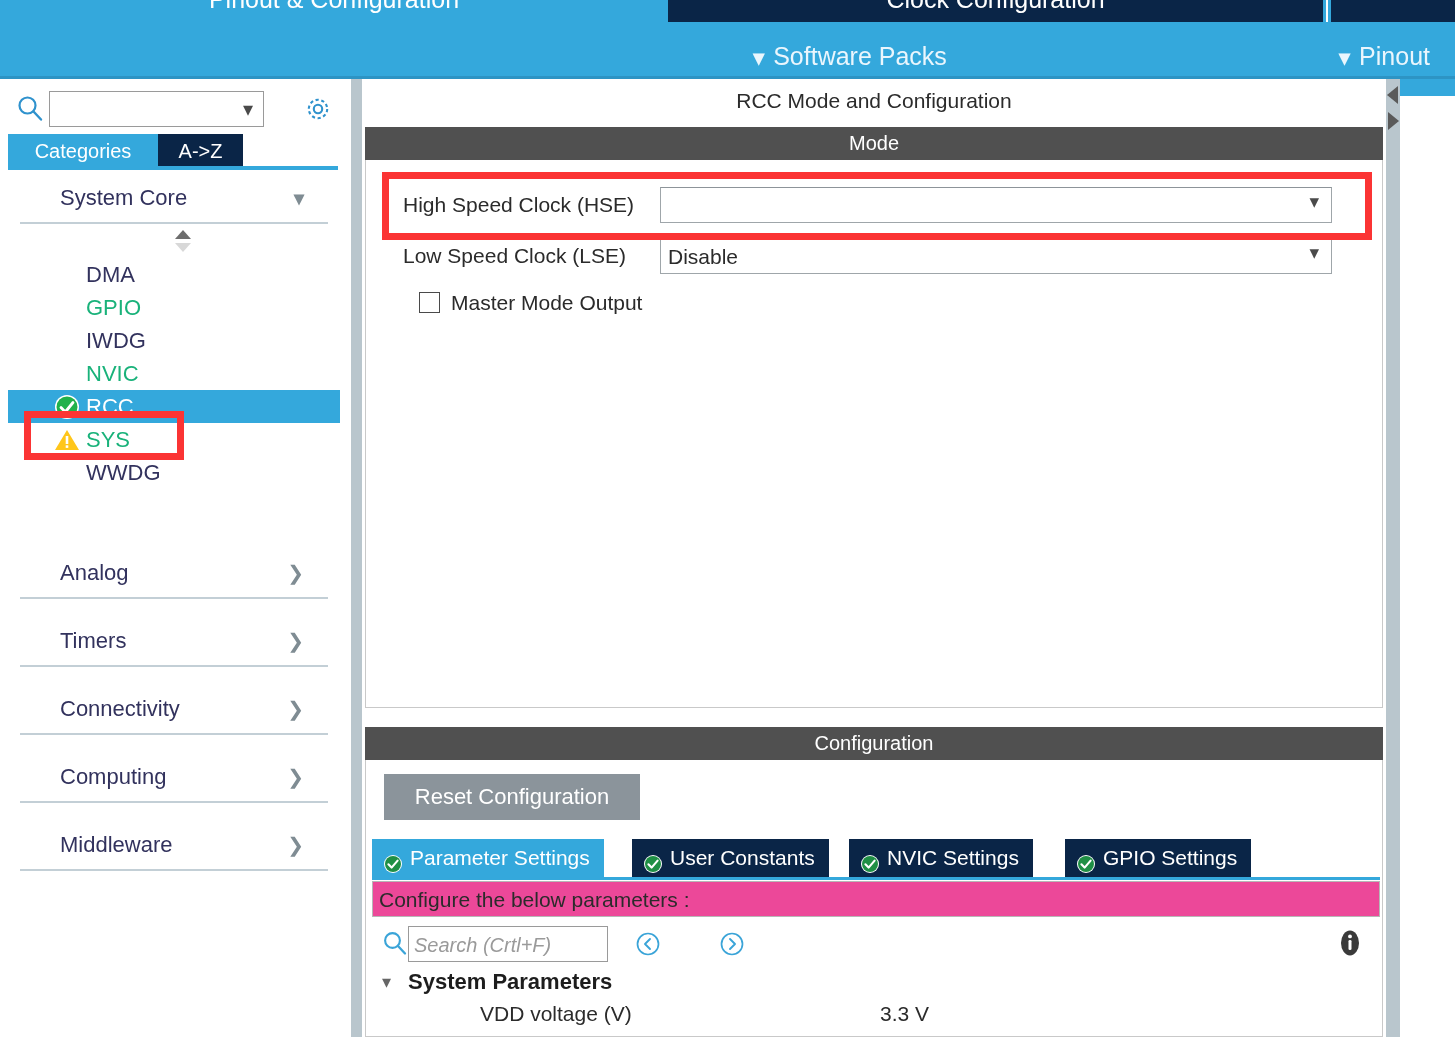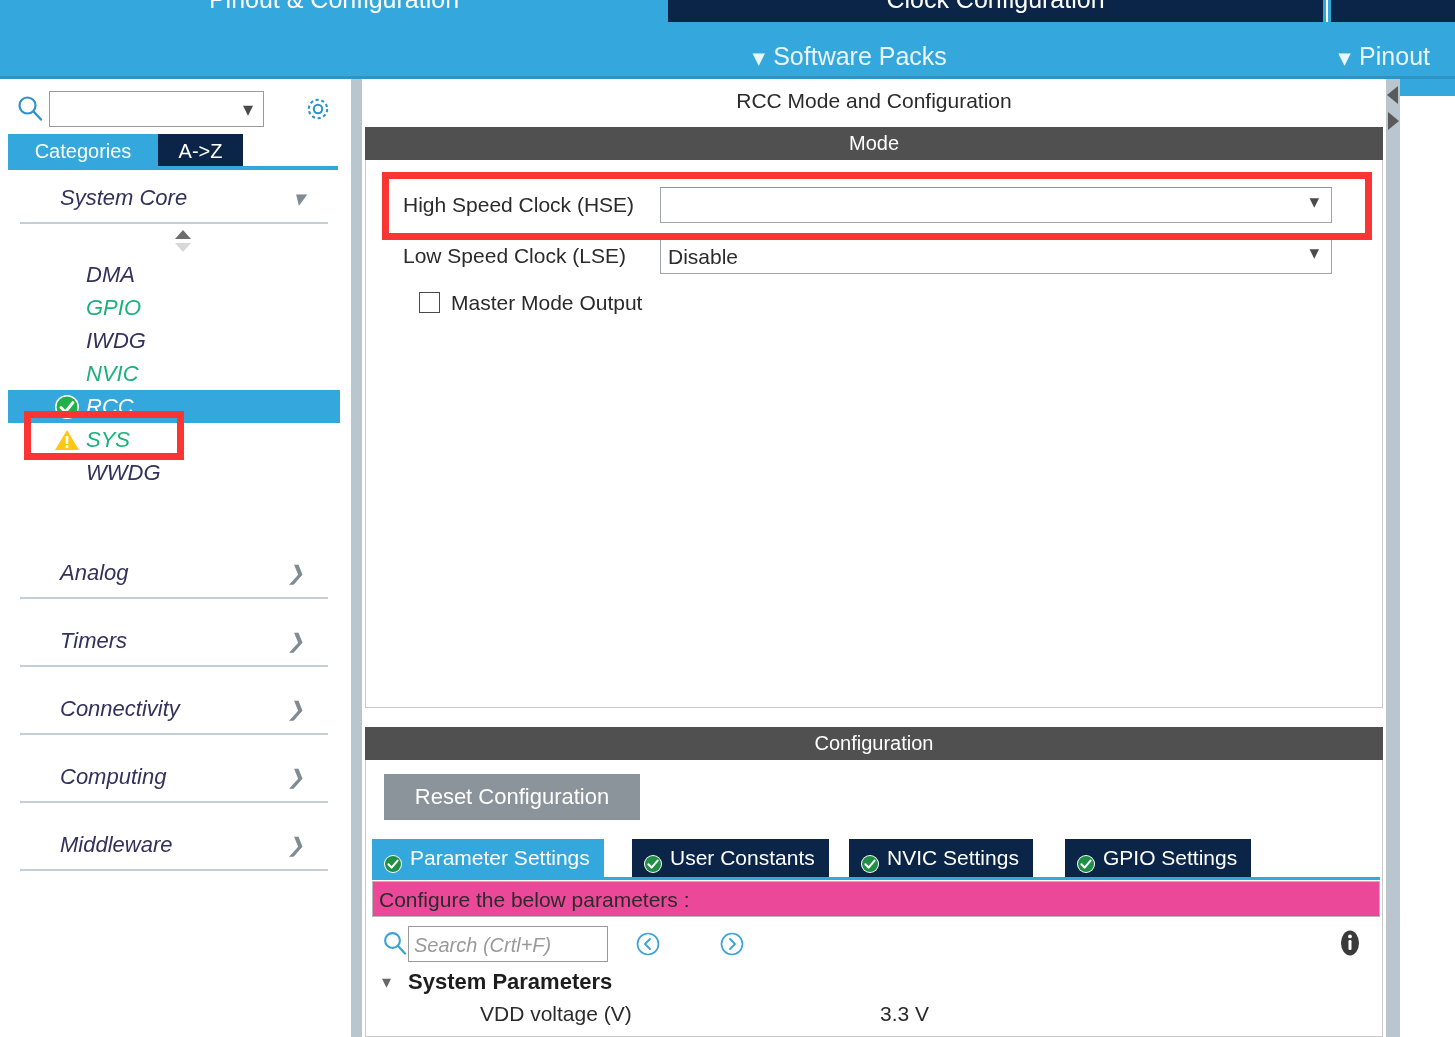--- a/index.html
+++ b/index.html
@@ -52,21 +52,21 @@
 
   .tabs-row { position:absolute; left:0; top:55px; width:348px; height:34px; }
   .cat-tab {
     position:absolute; top:0; height:34px; line-height:34px;
     font-size:20px; color:#fff; text-align:center;
   }
   #tab-categories { left:8px; width:150px; background:#34a8dc; }
   #tab-az { left:158px; width:85px; background:#0a2547; }
   .tabs-underline { position:absolute; left:8px; top:87px; width:330px; height:4px; background:#34a8dc; }
 
-  .side-scroll { position:absolute; left:8px; top:93px; width:332px; height:860px; background:#fff;font-style:italic; }
+  .side-scroll { position:absolute; left:8px; top:93px; width:332px; height:860px; background:#fff; }
 
   .cat-group { position:relative; margin:0 0 0 0; }
   .cat-header {
     position:relative; height:52px; line-height:52px;
     font-size:22px; color:#32325d; padding-left:40px;
     border-bottom:2px solid #c3cfd6; margin:0 12px 0 12px;
   }
   .cat-header .arrow { position:absolute; right:24px; top:0; color:#7f8c93; font-size:20px; }
   .cat-header.open .arrow { font-weight:600; }
 

